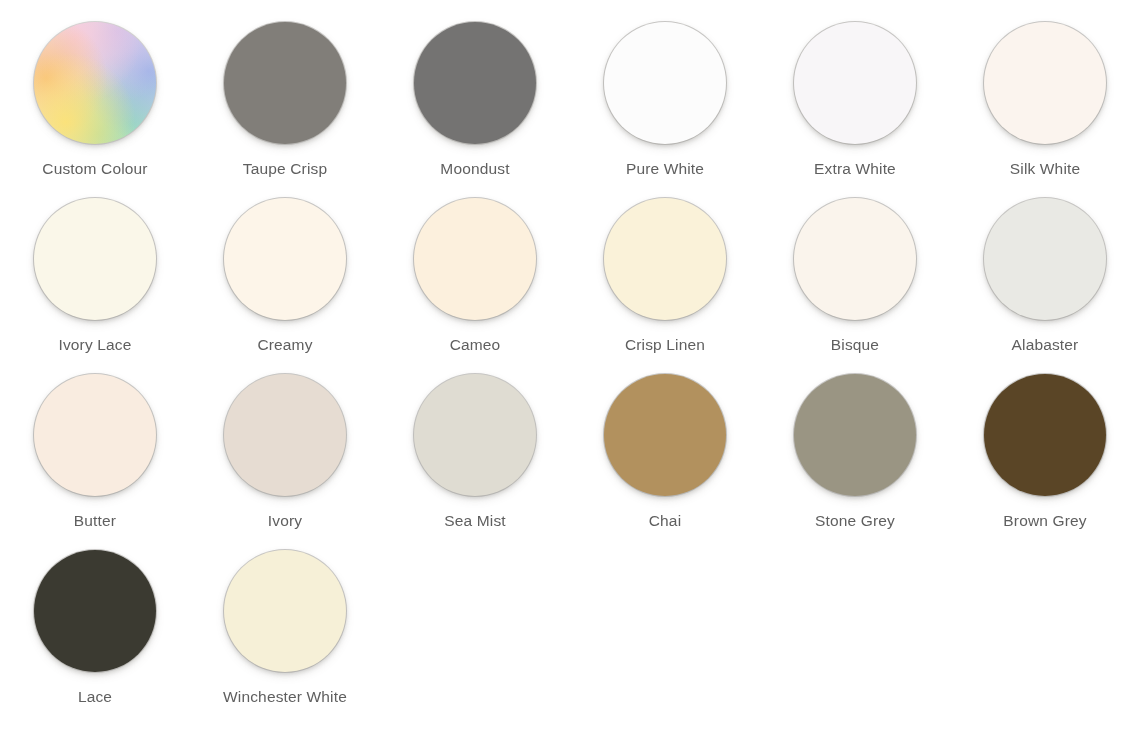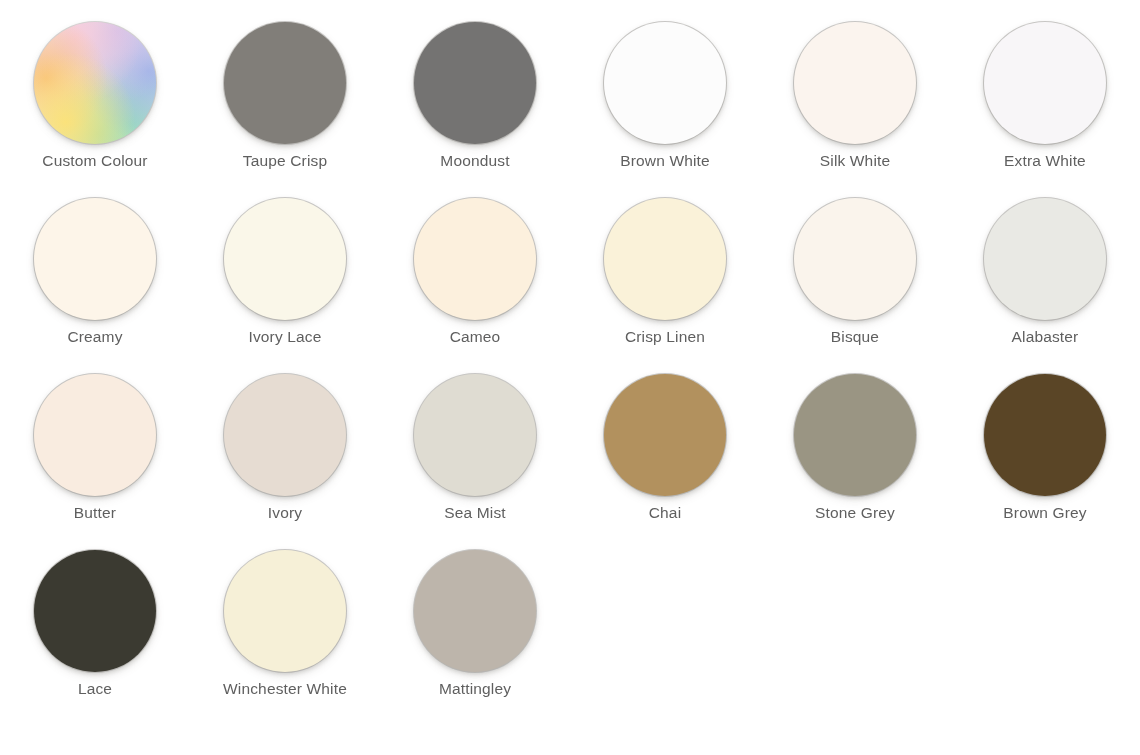--- a/index.html
+++ b/index.html
@@ -60,21 +60,21 @@
       radial-gradient(circle at 34% 12%, rgba(249,203,218,0.92) 0%, rgba(249,203,218,0) 50%),
       radial-gradient(circle at 68% 8%, rgba(206,190,235,0.92) 0%, rgba(206,190,235,0) 50%),
       radial-gradient(circle at 94% 40%, rgba(150,176,232,0.92) 0%, rgba(150,176,232,0) 52%),
       radial-gradient(circle at 80% 84%, rgba(150,220,190,0.92) 0%, rgba(150,220,190,0) 52%),
       radial-gradient(circle at 52% 92%, rgba(186,226,150,0.9) 0%, rgba(186,226,150,0) 50%),
       radial-gradient(circle at 50% 50%, rgba(236,240,224,0.85) 0%, rgba(236,240,224,0) 58%),
       #f2efe8;
   }
 
   .swatch-label {
-    margin-top: 8px;
+    margin-top: 16px;
     font-size: 15.5px;
     line-height: 1.18;
     color: #5f5f5f;
     text-align: center;
     letter-spacing: 0.15px;
     max-width: 150px;
     font-weight: 400;
   }
 </style>
 </head>
@@ -88,37 +88,37 @@
     <div class="swatch-cell">
       <div class="swatch-circle" style="background: rgb(129, 126, 121);"></div>
       <div class="swatch-label">Taupe Crisp</div>
     </div>
     <div class="swatch-cell">
       <div class="swatch-circle" style="background: rgb(116, 115, 114);"></div>
       <div class="swatch-label">Moondust</div>
     </div>
     <div class="swatch-cell">
       <div class="swatch-circle" style="background: rgb(252, 252, 252);"></div>
-      <div class="swatch-label">Brown White</div>
+      <div class="swatch-label">Pure White</div>
+    </div>
+    <div class="swatch-cell">
+      <div class="swatch-circle" style="background: rgb(248, 246, 248);"></div>
+      <div class="swatch-label">Extra White</div>
     </div>
     <div class="swatch-cell">
       <div class="swatch-circle" style="background: rgb(251, 244, 238);"></div>
       <div class="swatch-label">Silk White</div>
     </div>
     <div class="swatch-cell">
-      <div class="swatch-circle" style="background: rgb(248, 246, 248);"></div>
-      <div class="swatch-label">Extra White</div>
+      <div class="swatch-circle" style="background: rgb(250, 247, 233);"></div>
+      <div class="swatch-label">Ivory Lace</div>
     </div>
     <div class="swatch-cell">
       <div class="swatch-circle" style="background: rgb(253, 245, 233);"></div>
       <div class="swatch-label">Creamy</div>
-    </div>
-    <div class="swatch-cell">
-      <div class="swatch-circle" style="background: rgb(250, 247, 233);"></div>
-      <div class="swatch-label">Ivory Lace</div>
     </div>
     <div class="swatch-cell">
       <div class="swatch-circle" style="background: rgb(252, 240, 221);"></div>
       <div class="swatch-label">Cameo</div>
     </div>
     <div class="swatch-cell">
       <div class="swatch-circle" style="background: rgb(250, 242, 217);"></div>
       <div class="swatch-label">Crisp Linen</div>
     </div>
     <div class="swatch-cell">
@@ -154,21 +154,17 @@
       <div class="swatch-label">Brown Grey</div>
     </div>
     <div class="swatch-cell">
       <div class="swatch-circle" style="background: rgb(59, 58, 49);"></div>
       <div class="swatch-label">Lace</div>
     </div>
     <div class="swatch-cell">
       <div class="swatch-circle" style="background: rgb(246, 240, 215);"></div>
       <div class="swatch-label">Winchester White</div>
     </div>
-    <div class="swatch-cell">
-      <div class="swatch-circle" style="background: rgb(189, 181, 171);"></div>
-      <div class="swatch-label">Mattingley</div>
-    </div>
     <div class="swatch-cell is-empty">
       <div class="swatch-circle"></div>
       <div class="swatch-label"></div>
     </div>
   </div>
 
 </body></html>

